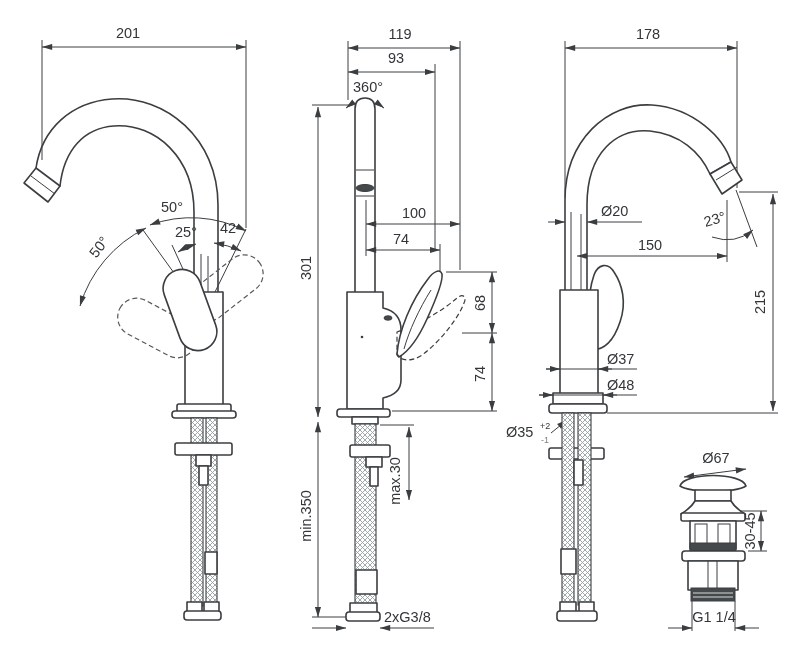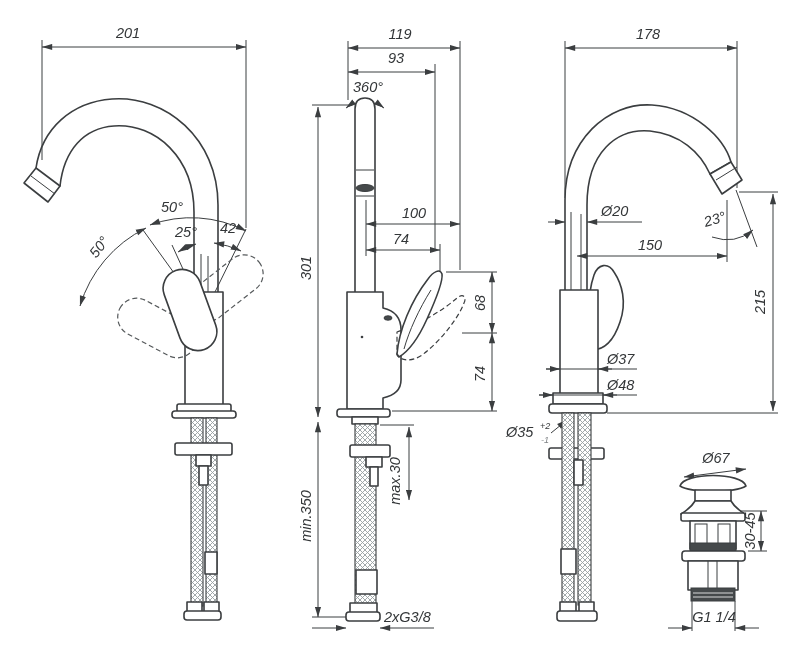--- a/index.html
+++ b/index.html
@@ -1,16 +1,16 @@
 <!DOCTYPE html>
 <html><head>
 <meta charset="utf-8">
 <style>
   html,body{margin:0;padding:0;background:#fff;}
-  .stage{width:802px;height:670px;position:relative;background:#fff;overflow:hidden;font-style:italic;}
+  .stage{width:802px;height:670px;position:relative;background:#fff;overflow:hidden;}
   svg{display:block;}
   .ol{fill:#fff;stroke:#3b3e40;stroke-width:1.6;stroke-linejoin:round;}
   .oln{fill:none;stroke:#3b3e40;stroke-width:1.6;stroke-linejoin:round;stroke-linecap:round;}
   .thin{fill:none;stroke:#3b3e40;stroke-width:1;}
   .dim{fill:none;stroke:#3b3e40;stroke-width:1;}
   .dash{fill:none;stroke:#55595b;stroke-width:1.2;stroke-dasharray:5 3;}
   .dark{fill:#45494b;stroke:#3b3e40;stroke-width:1;}
   .hatch{fill:url(#braid);stroke:#3b3e40;stroke-width:1.1;}
   text{font-family:"Liberation Sans","DejaVu Sans",sans-serif;font-size:14.5px;fill:#333638;}
   .sup{font-size:9px;}

